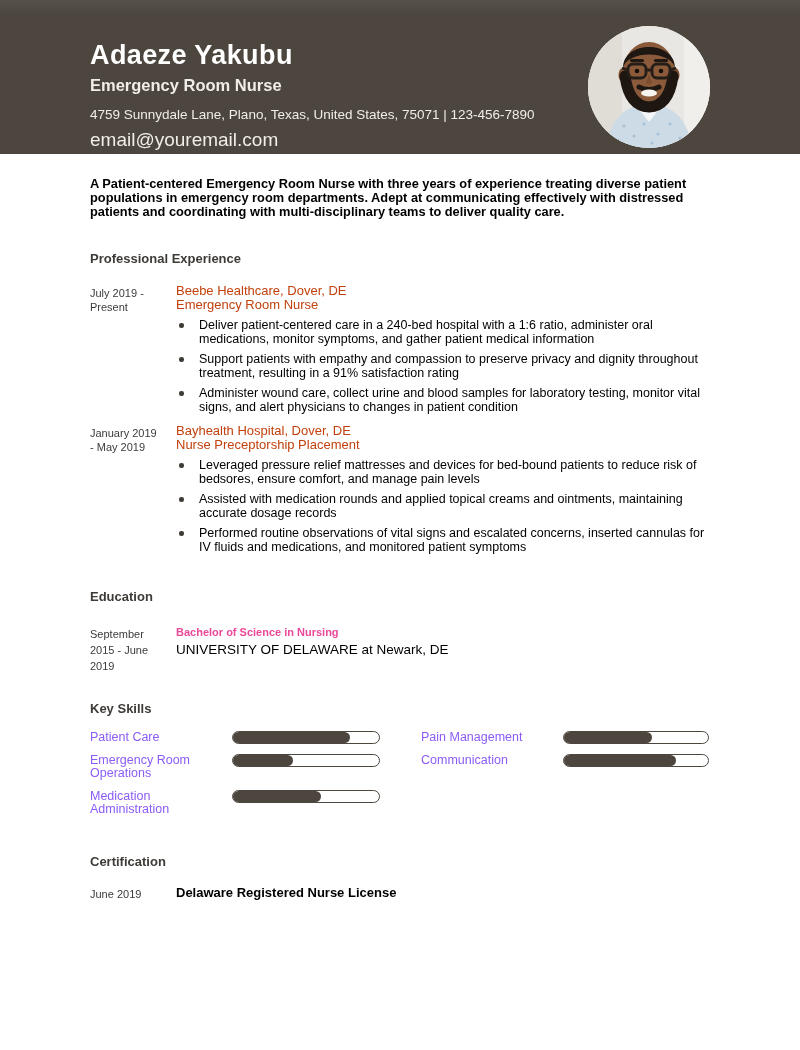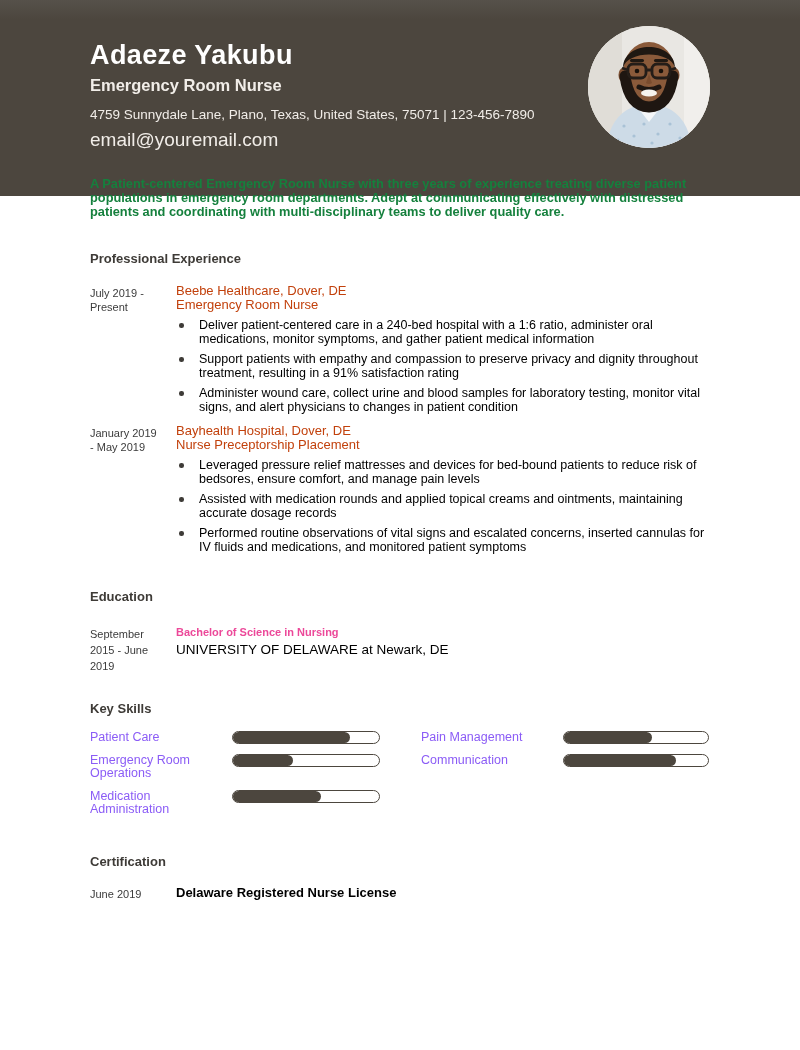--- a/index.html
+++ b/index.html
@@ -4,36 +4,36 @@
 <style>
   :root { --accent:#4c463e; --heading:#3e3b37; }
   * { margin:0; padding:0; box-sizing:border-box; }
   body { background:#888; font-family:"Liberation Sans", sans-serif; }
   .page {
     width:800px; height:1050px; margin:0 auto; background:#fff;
     position:relative; overflow:hidden;
   }
   
   .header {
-    position:absolute; top:0; left:0; width:800px; height:196px;
+    position:absolute; top:0; left:0; width:800px; height:154px;
     background:linear-gradient(180deg,#56514a 0%, var(--accent) 10%, var(--accent) 100%);
   }
   .header-inner { padding:41px 0 0 90px; }
   .name { color:#ffffff; font-size:27px; font-weight:bold; letter-spacing:.4px; line-height:1.1; }
   .job-title { color:#f1ede8; font-size:16.5px; font-weight:bold; margin-top:5px; }
   .contact-line { color:#f1ede8; font-size:13.5px; margin-top:12px; }
   .email-line { color:#f1ede8; font-size:19px; margin-top:7px; }
   .photo {
     position:absolute; left:588px; top:26px; width:122px; height:122px;
     border-radius:50%; overflow:hidden; background:#e8e6e2;
   }
   .photo svg { display:block; }
   
   .content { position:absolute; left:90px; top:177px; width:620px; }
-  .summary { font-size:12.8px; font-weight:bold; color:#15803d; line-height:13.8px; width:600px; }
+  .summary { font-size:12.8px; font-weight:bold; color:#000000; line-height:13.8px; width:600px; }
   .section-heading { font-size:13px; font-weight:bold; color:var(--heading); line-height:22px; }
   .h-exp { margin-top:30px; }
   .h-edu { margin-top:26px; }
   .h-skills { margin-top:24px; }
   .h-cert { margin-top:26px; }
 
   .entry { display:grid; grid-template-columns:86px 1fr; }
   .job { margin-top:14px; }
   .job + .job { margin-top:4px; }
   .dates { font-size:11px; color:#3b3b3b; line-height:14px; padding-top:2px; }

